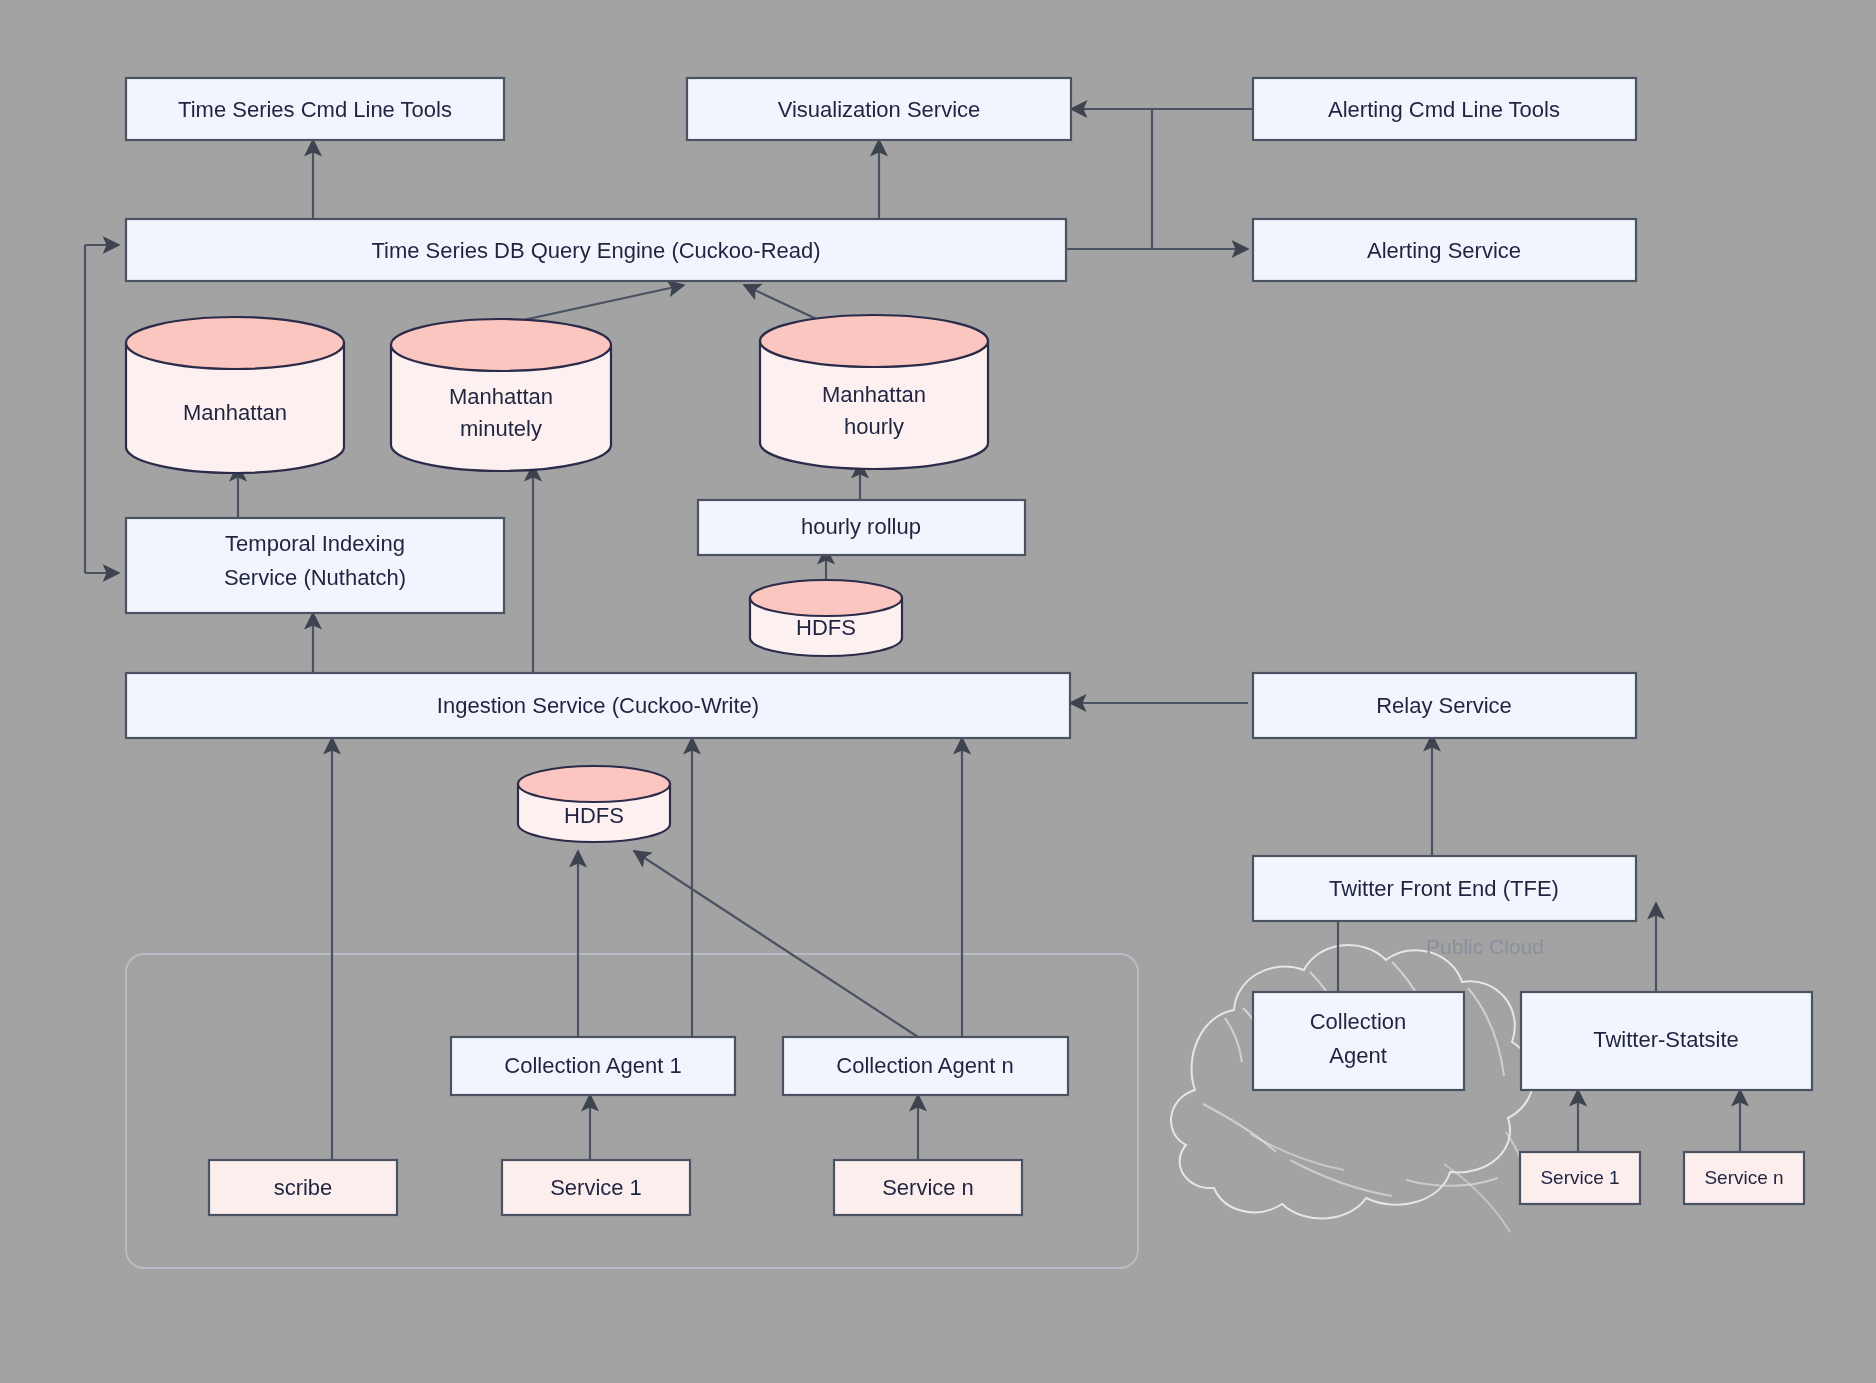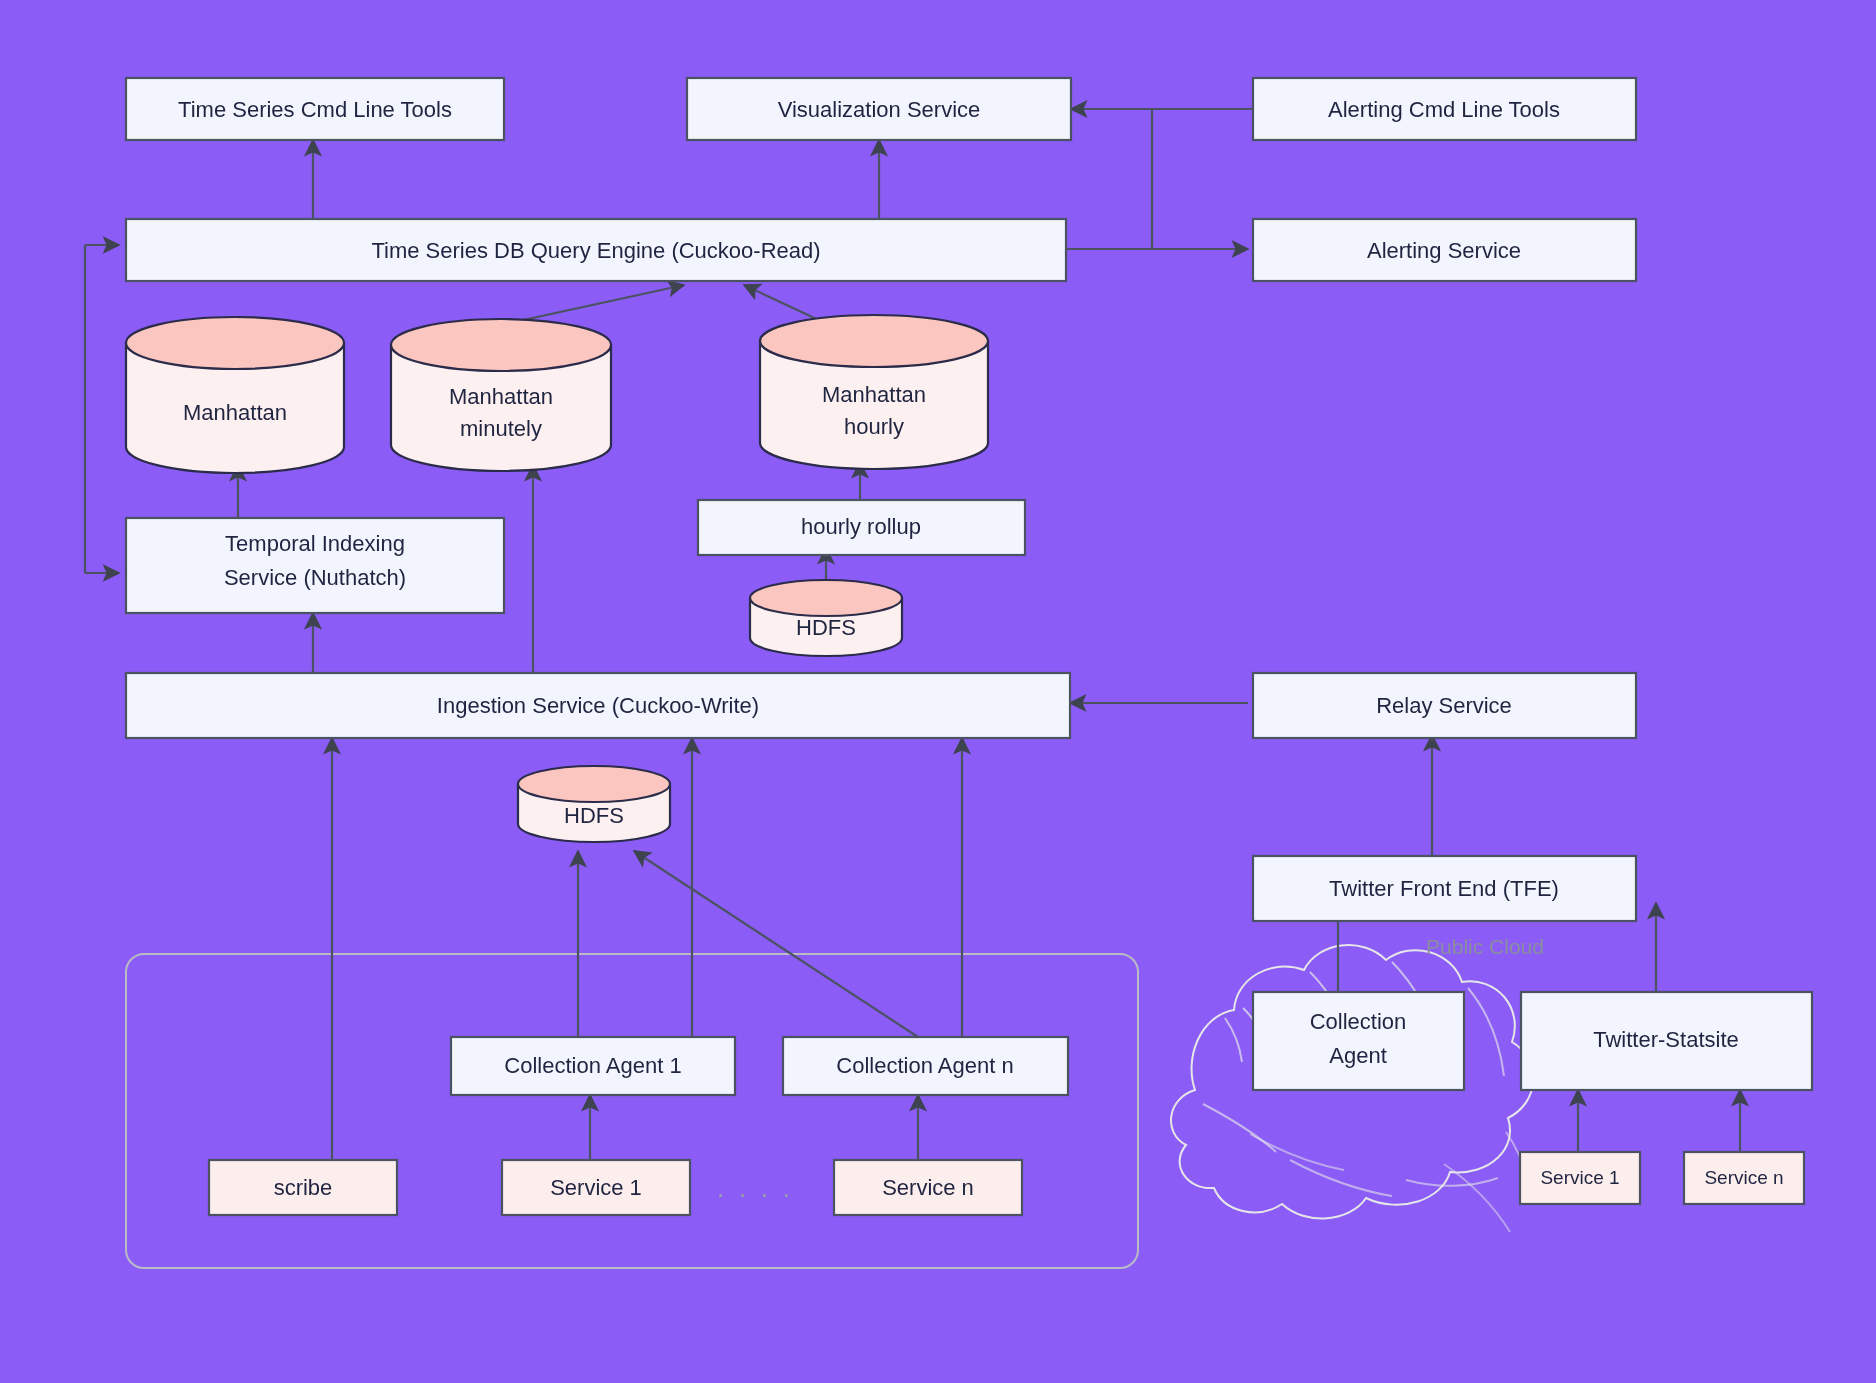--- a/index.html
+++ b/index.html
@@ -4,21 +4,21 @@
 <style>
   html, body {
     margin: 0;
     padding: 0;
     background: #ffffff;
   }
   #canvas {
     position: relative;
     width: 1876px;
     height: 1383px;
-    background: #8b5cf6;
+    background: #a3a3a3;
     font-family: "Liberation Sans", sans-serif;
     overflow: hidden;
   }
   svg#diagram {
     position: absolute;
     top: 0;
     left: 0;
     width: 1876px;
     height: 1383px;
   }

